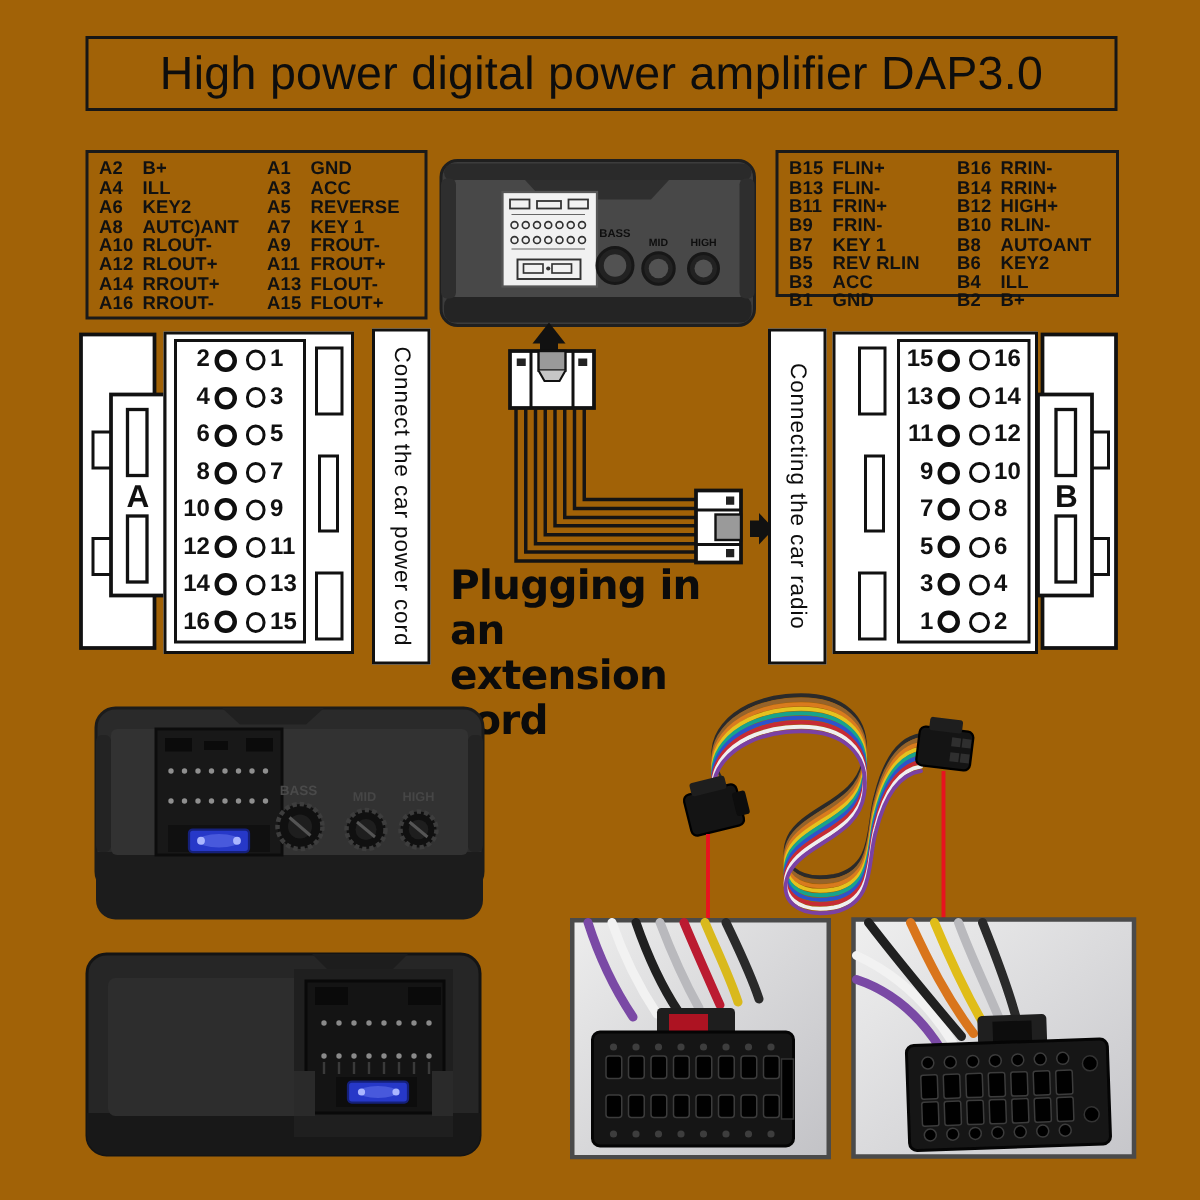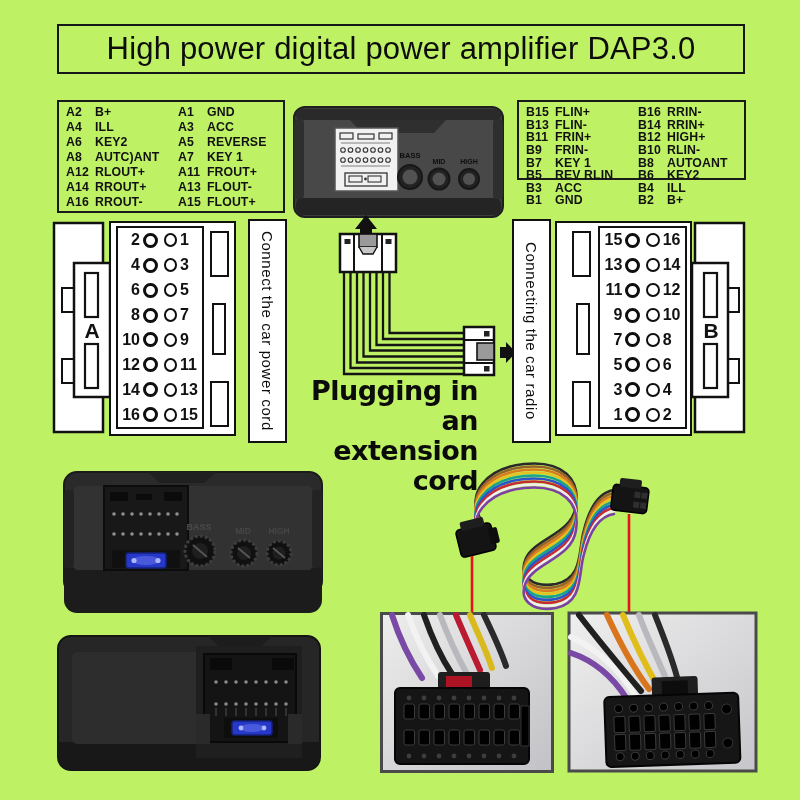--- a/index.html
+++ b/index.html
@@ -1,28 +1,28 @@
 <!DOCTYPE html>
 <html><head>
 <meta charset="utf-8">
 <style>
   html,body{margin:0;padding:0;background:#fff;}
-  #stage{position:relative;width:800px;height:800px;background:#bef264;overflow:hidden;
+  #stage{position:relative;width:800px;height:800px;background:#a16207;overflow:hidden;
          font-family:"Liberation Sans",sans-serif;color:#111;}
   .abs{position:absolute;}
 
   
   #title-box{left:57px;top:24px;width:684px;height:46px;border:2.5px solid #161616;
     display:flex;align-items:center;justify-content:center;font-size:31px;letter-spacing:.2px;color:#0d0d0d;}
 
   
   .pin-table{border:2px solid #1a1a1a;padding:4px 7px 3px 7px;box-sizing:border-box;
     display:flex;flex-direction:column;justify-content:space-between;}
   #pin-table-a{left:57px;top:100px;width:228px;height:113px;}
-  #pin-table-b{left:517px;top:100px;width:229px;height:80px;}
+  #pin-table-b{left:517px;top:100px;width:229px;height:98px;}
   .pt-row{display:flex;align-items:center;height:12.6px;font-size:12.3px;font-weight:bold;white-space:nowrap;letter-spacing:.1px;}
   .pt-lpin,.pt-rpin{width:29px;}
   .pt-lname{width:83px;}
   .pt-rname{flex:1;}
 
   
   .pinface{border:2.5px solid #111;background:#fff;box-sizing:border-box;}
   #pinface-a{left:109px;top:221px;width:127px;height:215px;}
   #pinface-b{left:555px;top:221px;width:137px;height:215px;}
   .pininner{position:absolute;border:2.5px solid #111;box-sizing:border-box;
@@ -37,21 +37,21 @@
   .dot-thick{width:9px;height:9px;border:3.2px solid #0f0f0f;border-radius:50%;background:#fff;}
   .dot-thin{width:10px;height:10px;border:2.2px solid #0f0f0f;border-radius:50%;background:#fff;margin-left:3px;}
 
   
   .vcap{border:2.5px solid #111;box-sizing:border-box;display:flex;align-items:center;justify-content:center;
     writing-mode:vertical-rl;font-size:15px;letter-spacing:.6px;color:#0d0d0d;background:#fff;}
   #vcap-a{left:248px;top:219px;width:39px;height:224px;}
   #vcap-b{left:512px;top:219px;width:39px;height:224px;}
 
   
-  #ext-caption{left:300px;top:376px;width:178px;text-align:right;
+  #ext-caption{left:300px;top:376px;width:178px;text-align:left;
     font-family:"DejaVu Sans",sans-serif;font-weight:bold;font-size:27px;line-height:30px;color:#0b0b0b;letter-spacing:-.5px;}
 </style>
 </head>
 <body>
 
 <div id="stage">
 
   <div class="abs" id="title-box">
     <span>High power digital power amplifier DAP3.0</span>
   </div>
@@ -79,20 +79,26 @@
         <span class="pt-rname">REVERSE</span>
       </div>
 
       <div class="pt-row">
         <span class="pt-lpin">A8</span>
         <span class="pt-lname">AUTC)ANT</span>
         <span class="pt-rpin">A7</span>
         <span class="pt-rname">KEY 1</span>
       </div>
 
+      <div class="pt-row">
+        <span class="pt-lpin">A10</span>
+        <span class="pt-lname">RLOUT-</span>
+        <span class="pt-rpin">A9</span>
+        <span class="pt-rname">FROUT-</span>
+      </div>
 
       <div class="pt-row">
         <span class="pt-lpin">A12</span>
         <span class="pt-lname">RLOUT+</span>
         <span class="pt-rpin">A11</span>
         <span class="pt-rname">FROUT+</span>
       </div>
 
       <div class="pt-row">
         <span class="pt-lpin">A14</span>

